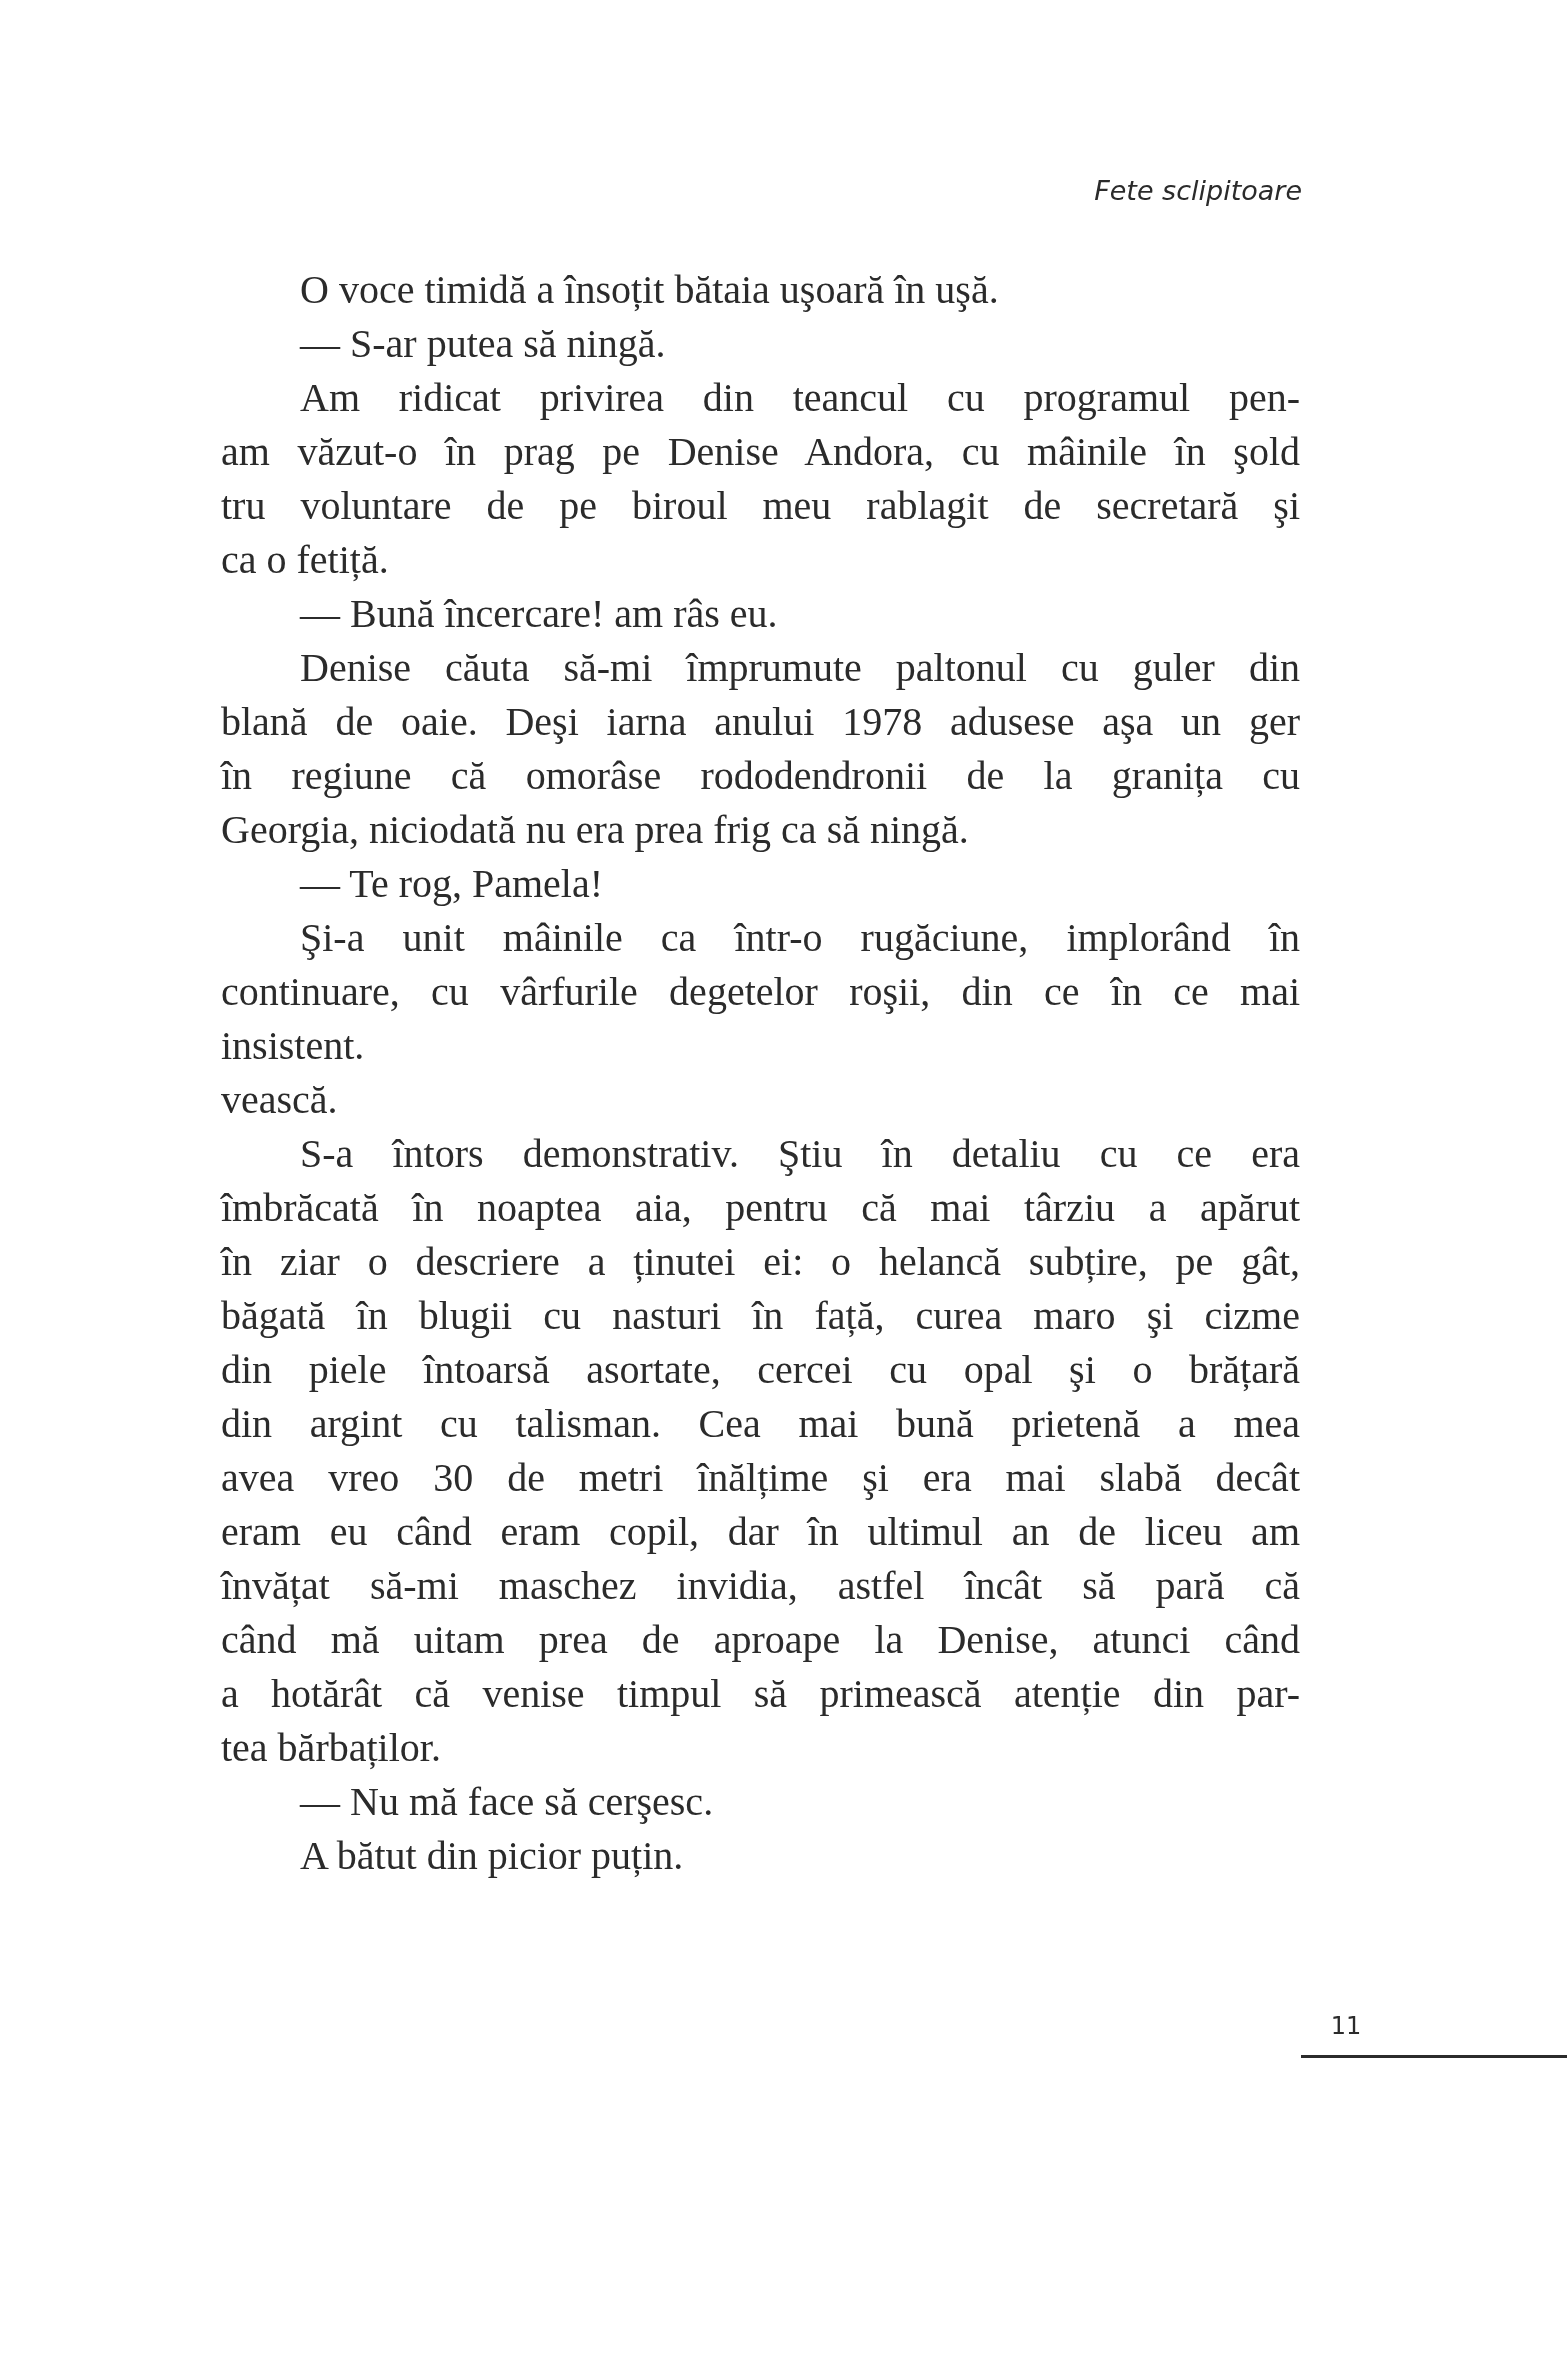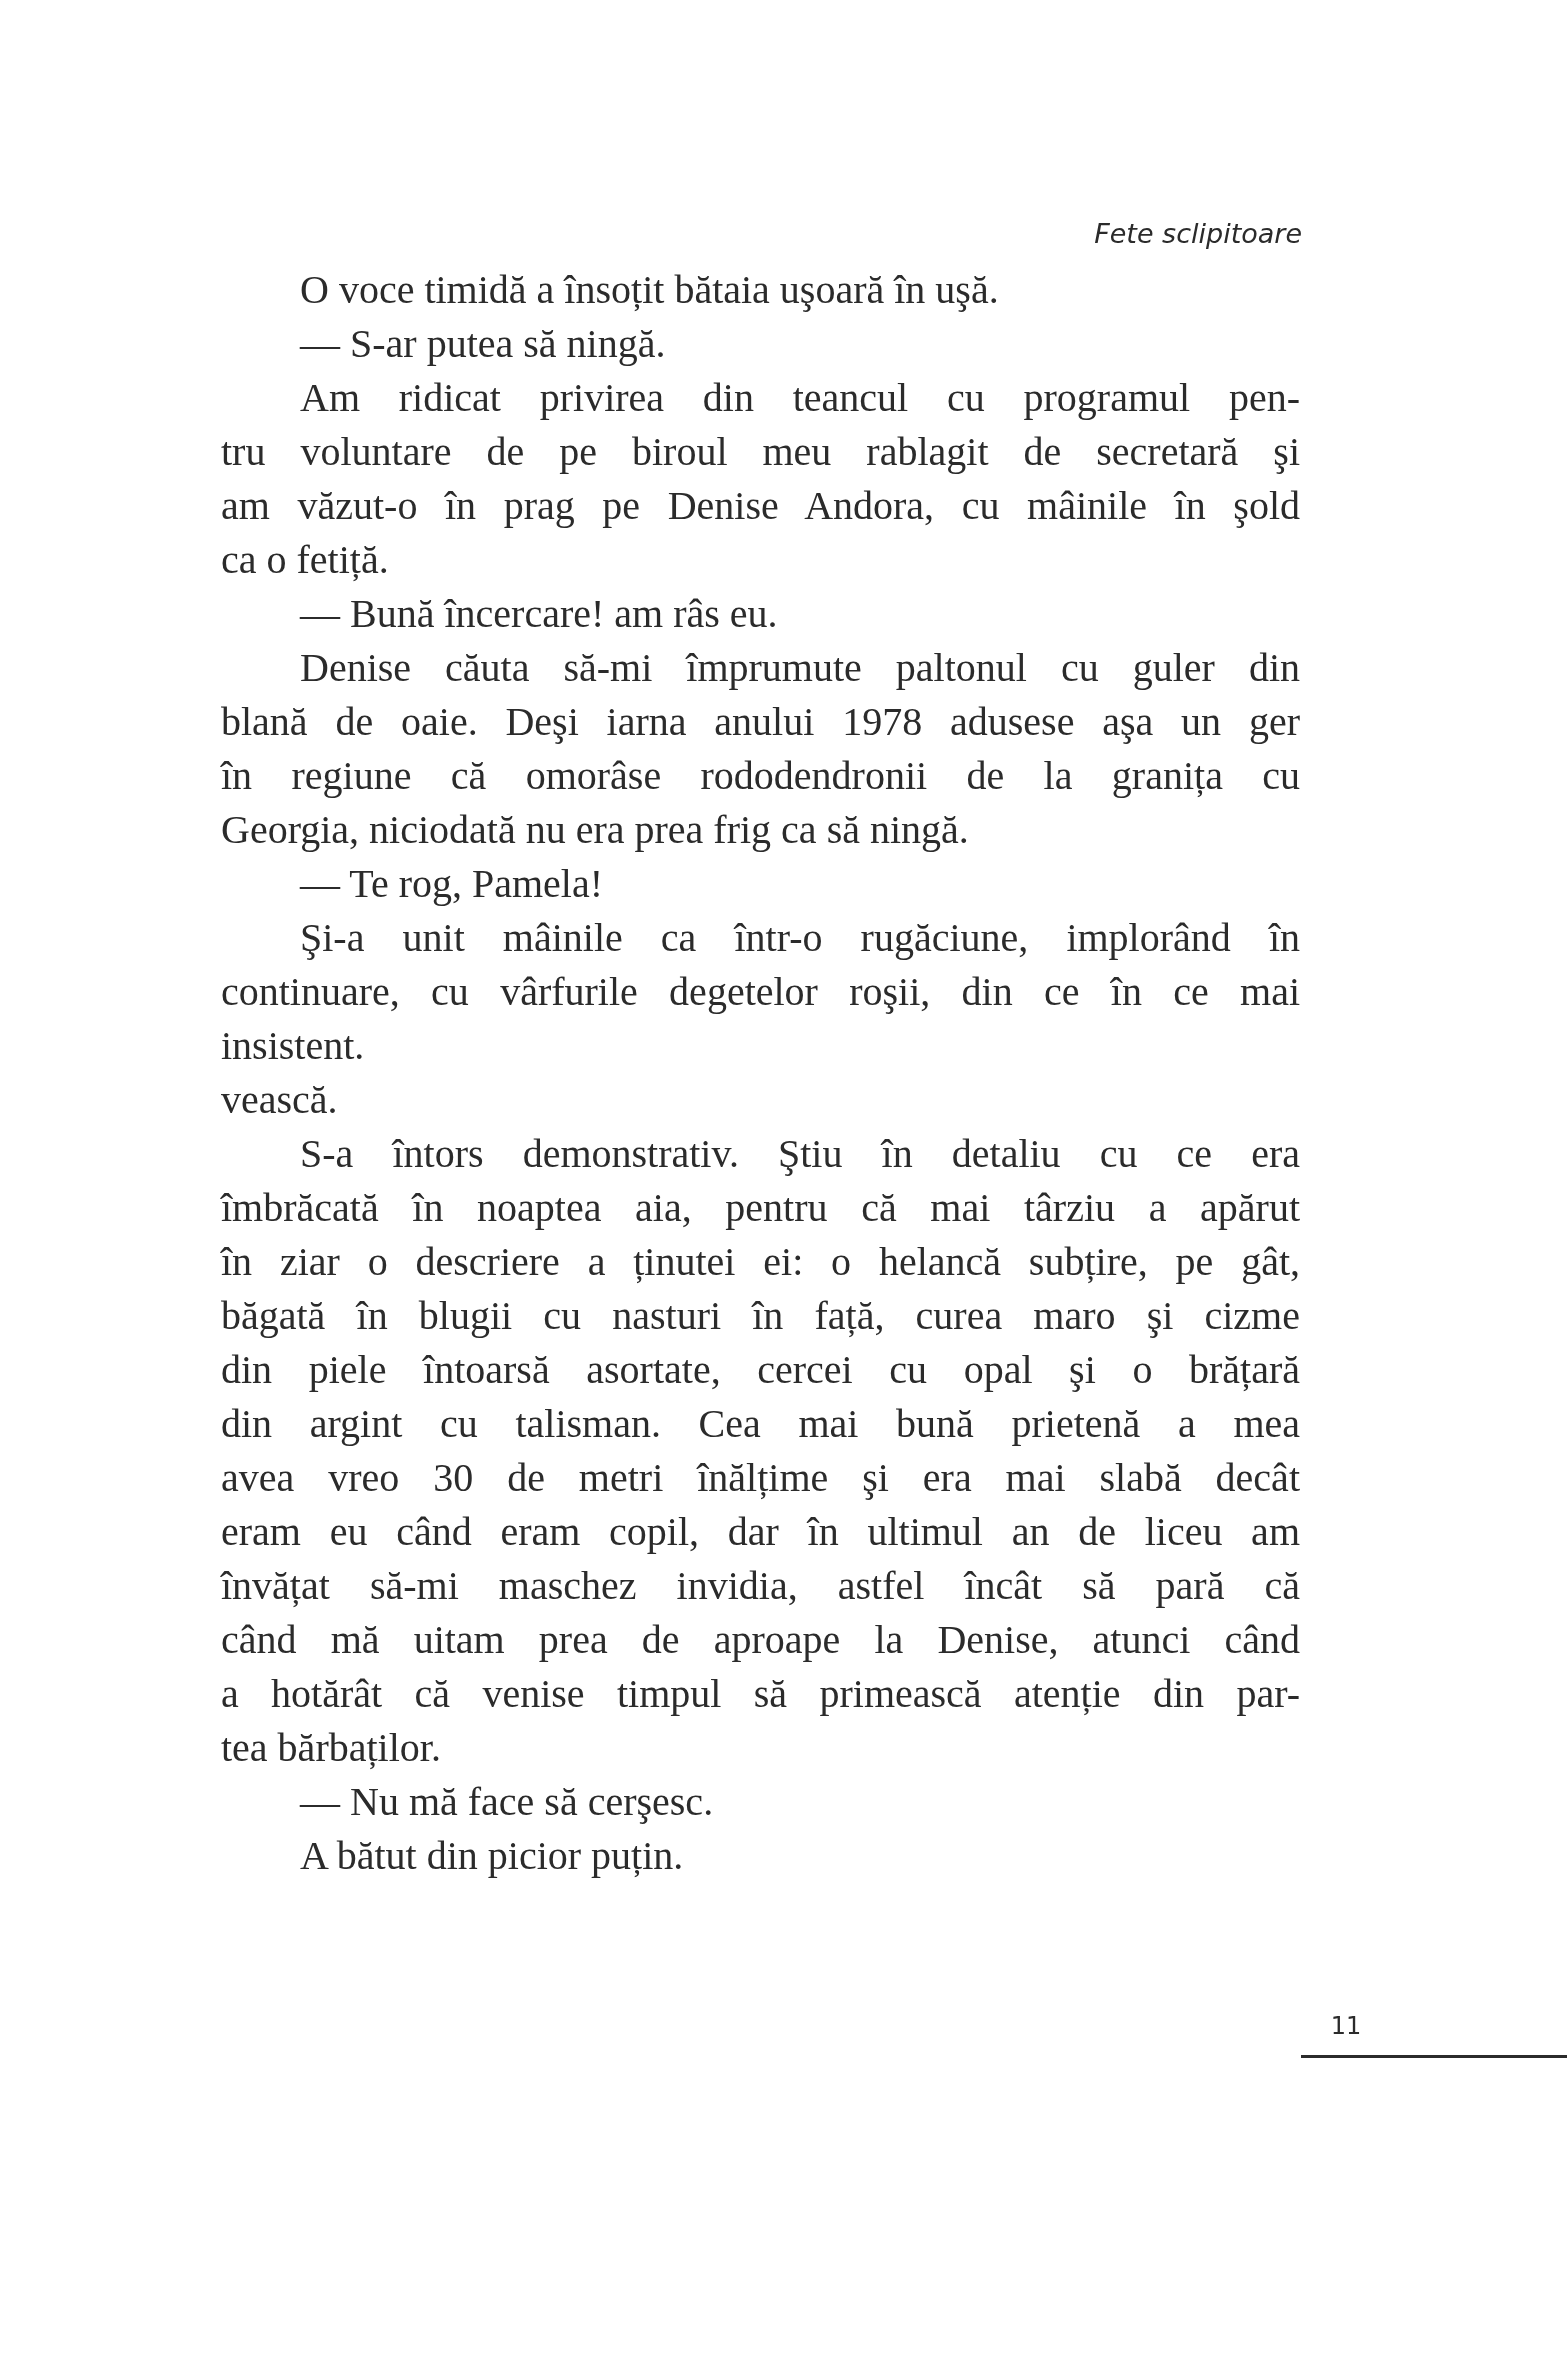--- a/index.html
+++ b/index.html
@@ -1,21 +1,21 @@
 <!DOCTYPE html>
 <html><head>
 <meta charset="utf-8">
 <style>
   html, body { margin: 0; padding: 0; background: #ffffff; }
   body { width: 1567px; height: 2359px; position: relative; overflow: hidden; color: #2b2b2b; }
   .running-head {
     position: absolute; left: 975px; width: 327px; top: 173px;
     text-align: right;
     font-family: "DejaVu Sans", sans-serif; font-style: italic;
-    font-size: 27px; line-height: 35px; color: #2b2b2b; margin-top: 43px;
+    font-size: 27px; line-height: 35px; color: #2b2b2b;
   }
   .text-block {
     position: absolute; left: 221px; top: 263px; width: 1079px;
     font-family: "Liberation Serif", serif; font-size: 40px; line-height: 54px;
   }
   .line { height: 54px; white-space: nowrap; overflow: visible; }
   .line.just { text-align: justify; text-align-last: justify; }
   .line.left { text-align: left; }
   .line.indent { padding-left: 79px; }
   .line span.it { }
@@ -30,22 +30,22 @@
 </style>
 </head>
 <body>
 
 <div class="running-head">Fete sclipitoare</div>
 
 <div class="text-block" id="text-block">
     <div class="line left indent">O voce timidă a însoțit bătaia uşoară în uşă.</div>
     <div class="line left indent">— S-ar putea să ningă.</div>
     <div class="line just indent">Am ridicat privirea din teancul cu programul pen-</div>
+    <div class="line just">am văzut-o în prag pe Denise Andora, cu mâinile în şold</div>
     <div class="line just">tru voluntare de pe biroul meu rablagit de secretară şi</div>
-    <div class="line just">am văzut-o în prag pe Denise Andora, cu mâinile în şold</div>
     <div class="line left">ca o fetiță.</div>
     <div class="line left indent">— Bună încercare! am râs eu.</div>
     <div class="line just indent">Denise căuta să-mi împrumute paltonul cu guler din</div>
     <div class="line just">blană de oaie. Deşi iarna anului 1978 adusese aşa un ger</div>
     <div class="line just">în regiune că omorâse rododendronii de la granița cu</div>
     <div class="line left">Georgia, niciodată nu era prea frig ca să ningă.</div>
     <div class="line left indent"><span>— </span><span class="it">Te rog,</span><span> Pamela!</span></div>
     <div class="line just indent">Şi-a unit mâinile ca într-o rugăciune, implorând în</div>
     <div class="line just">continuare, cu vârfurile degetelor roşii, din ce în ce mai</div>
     <div class="line left">insistent.</div>

